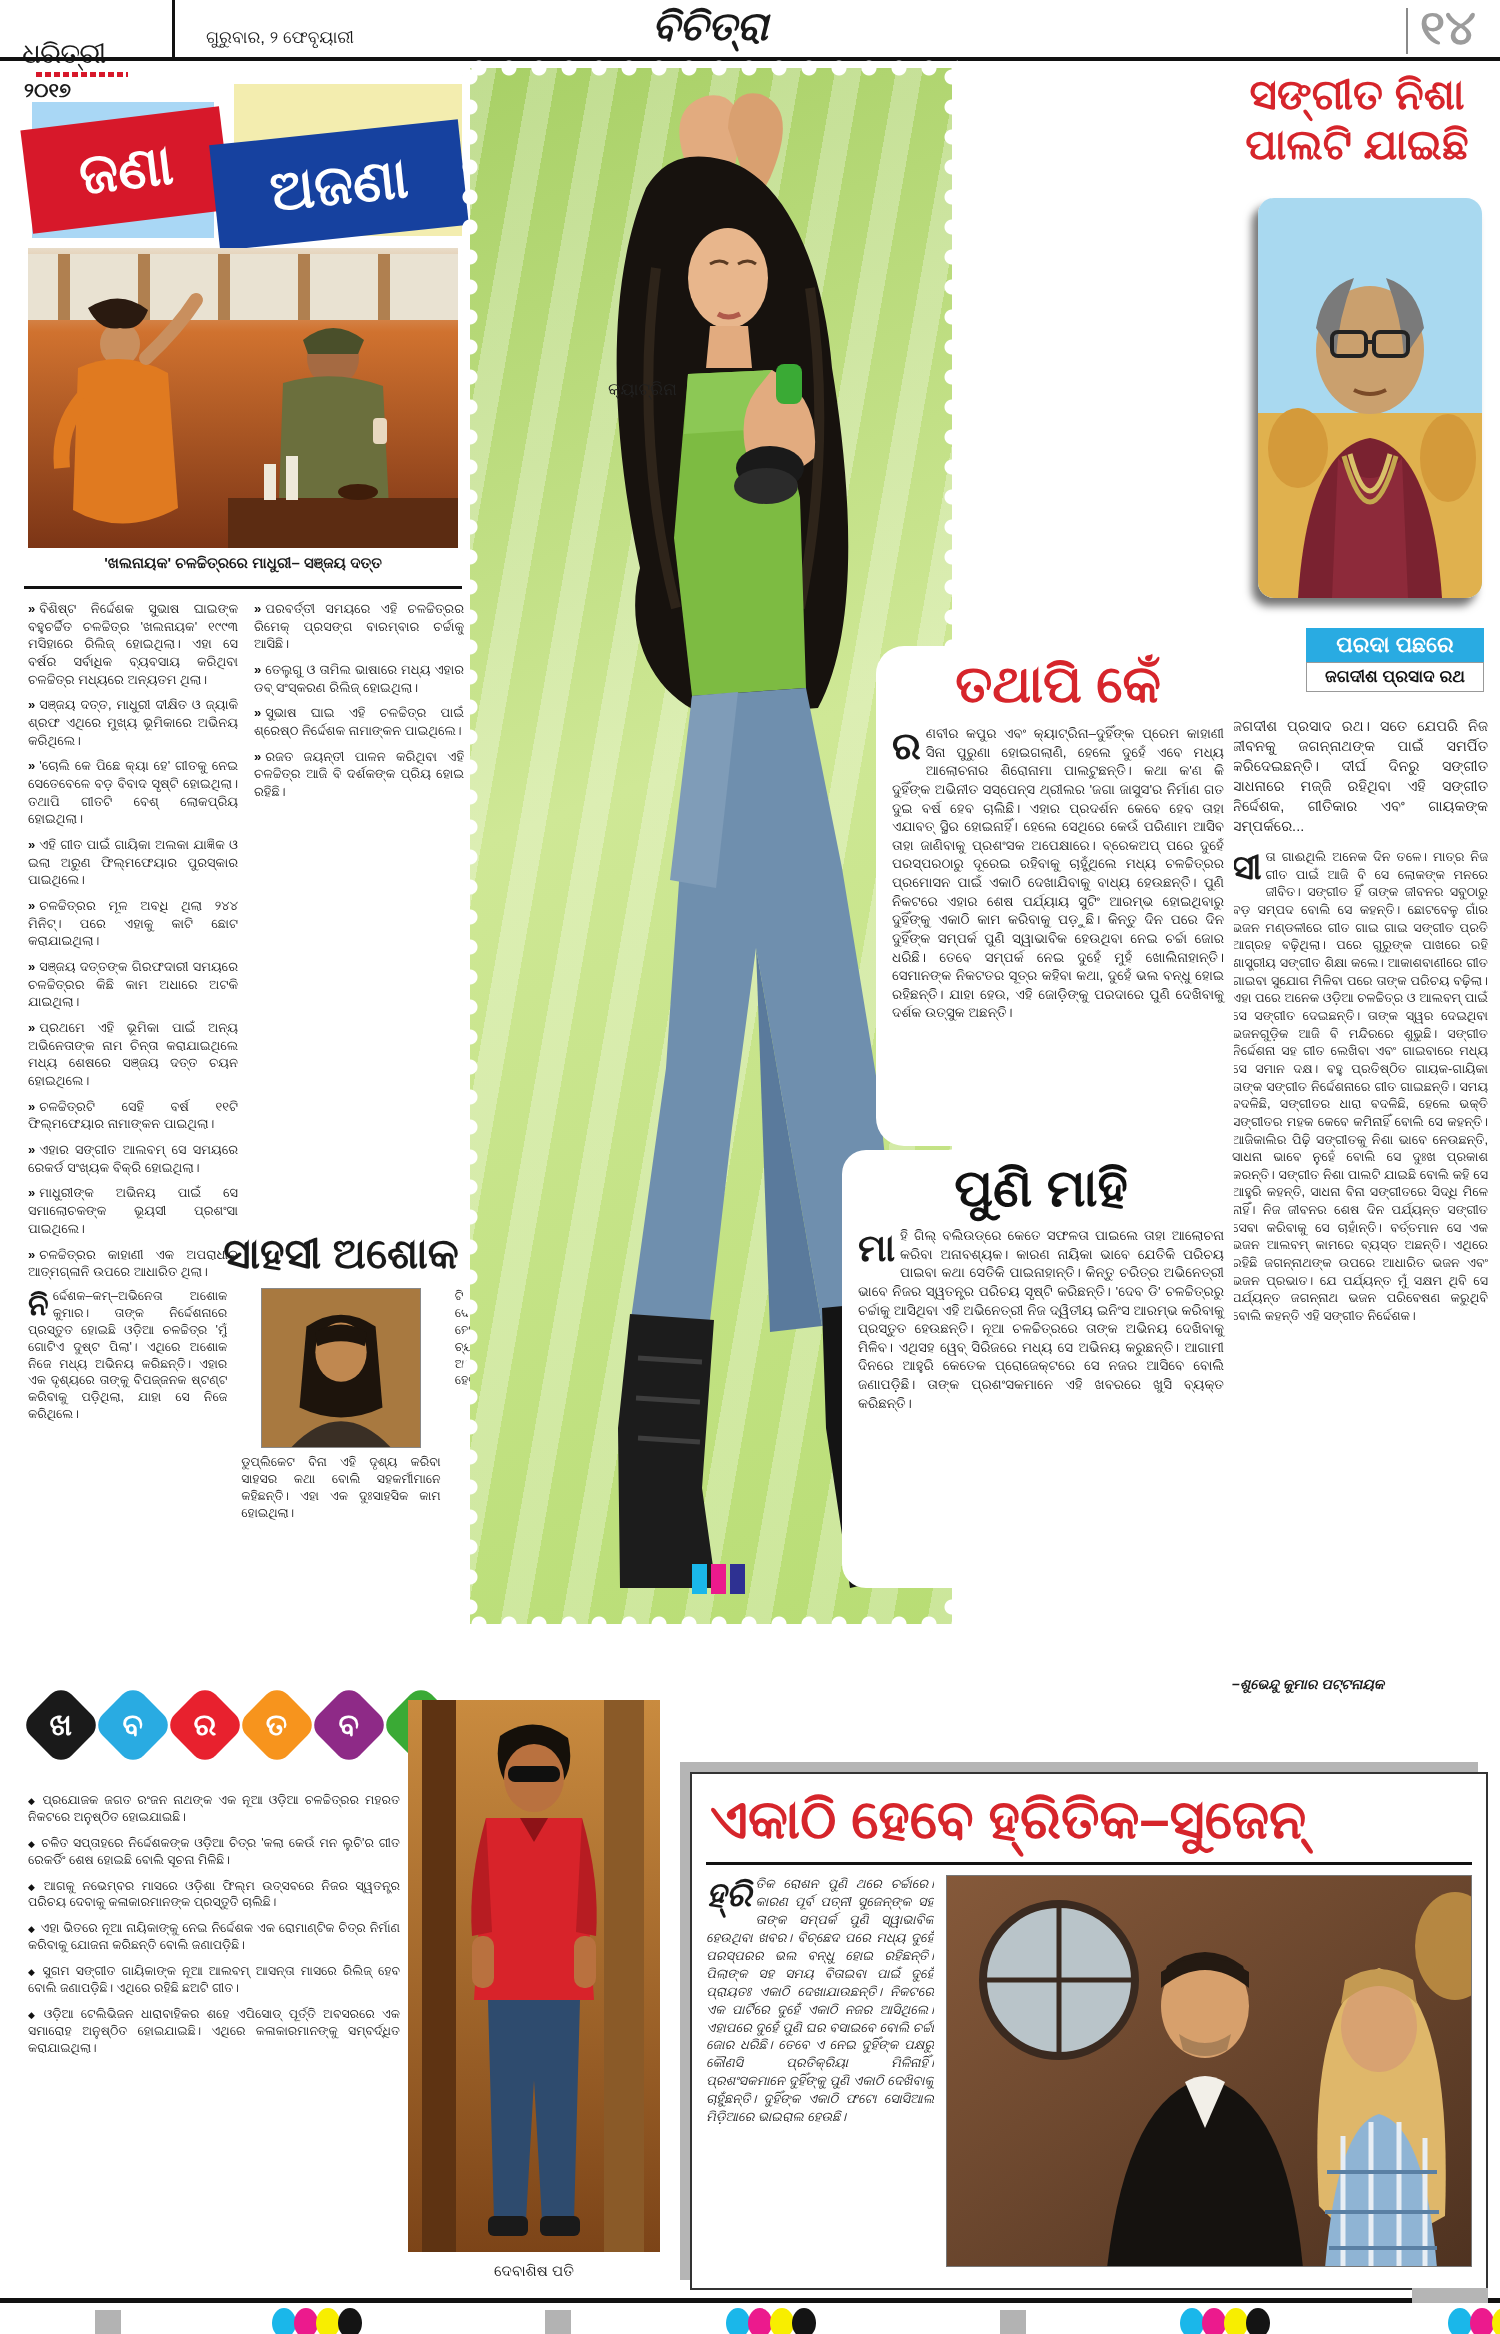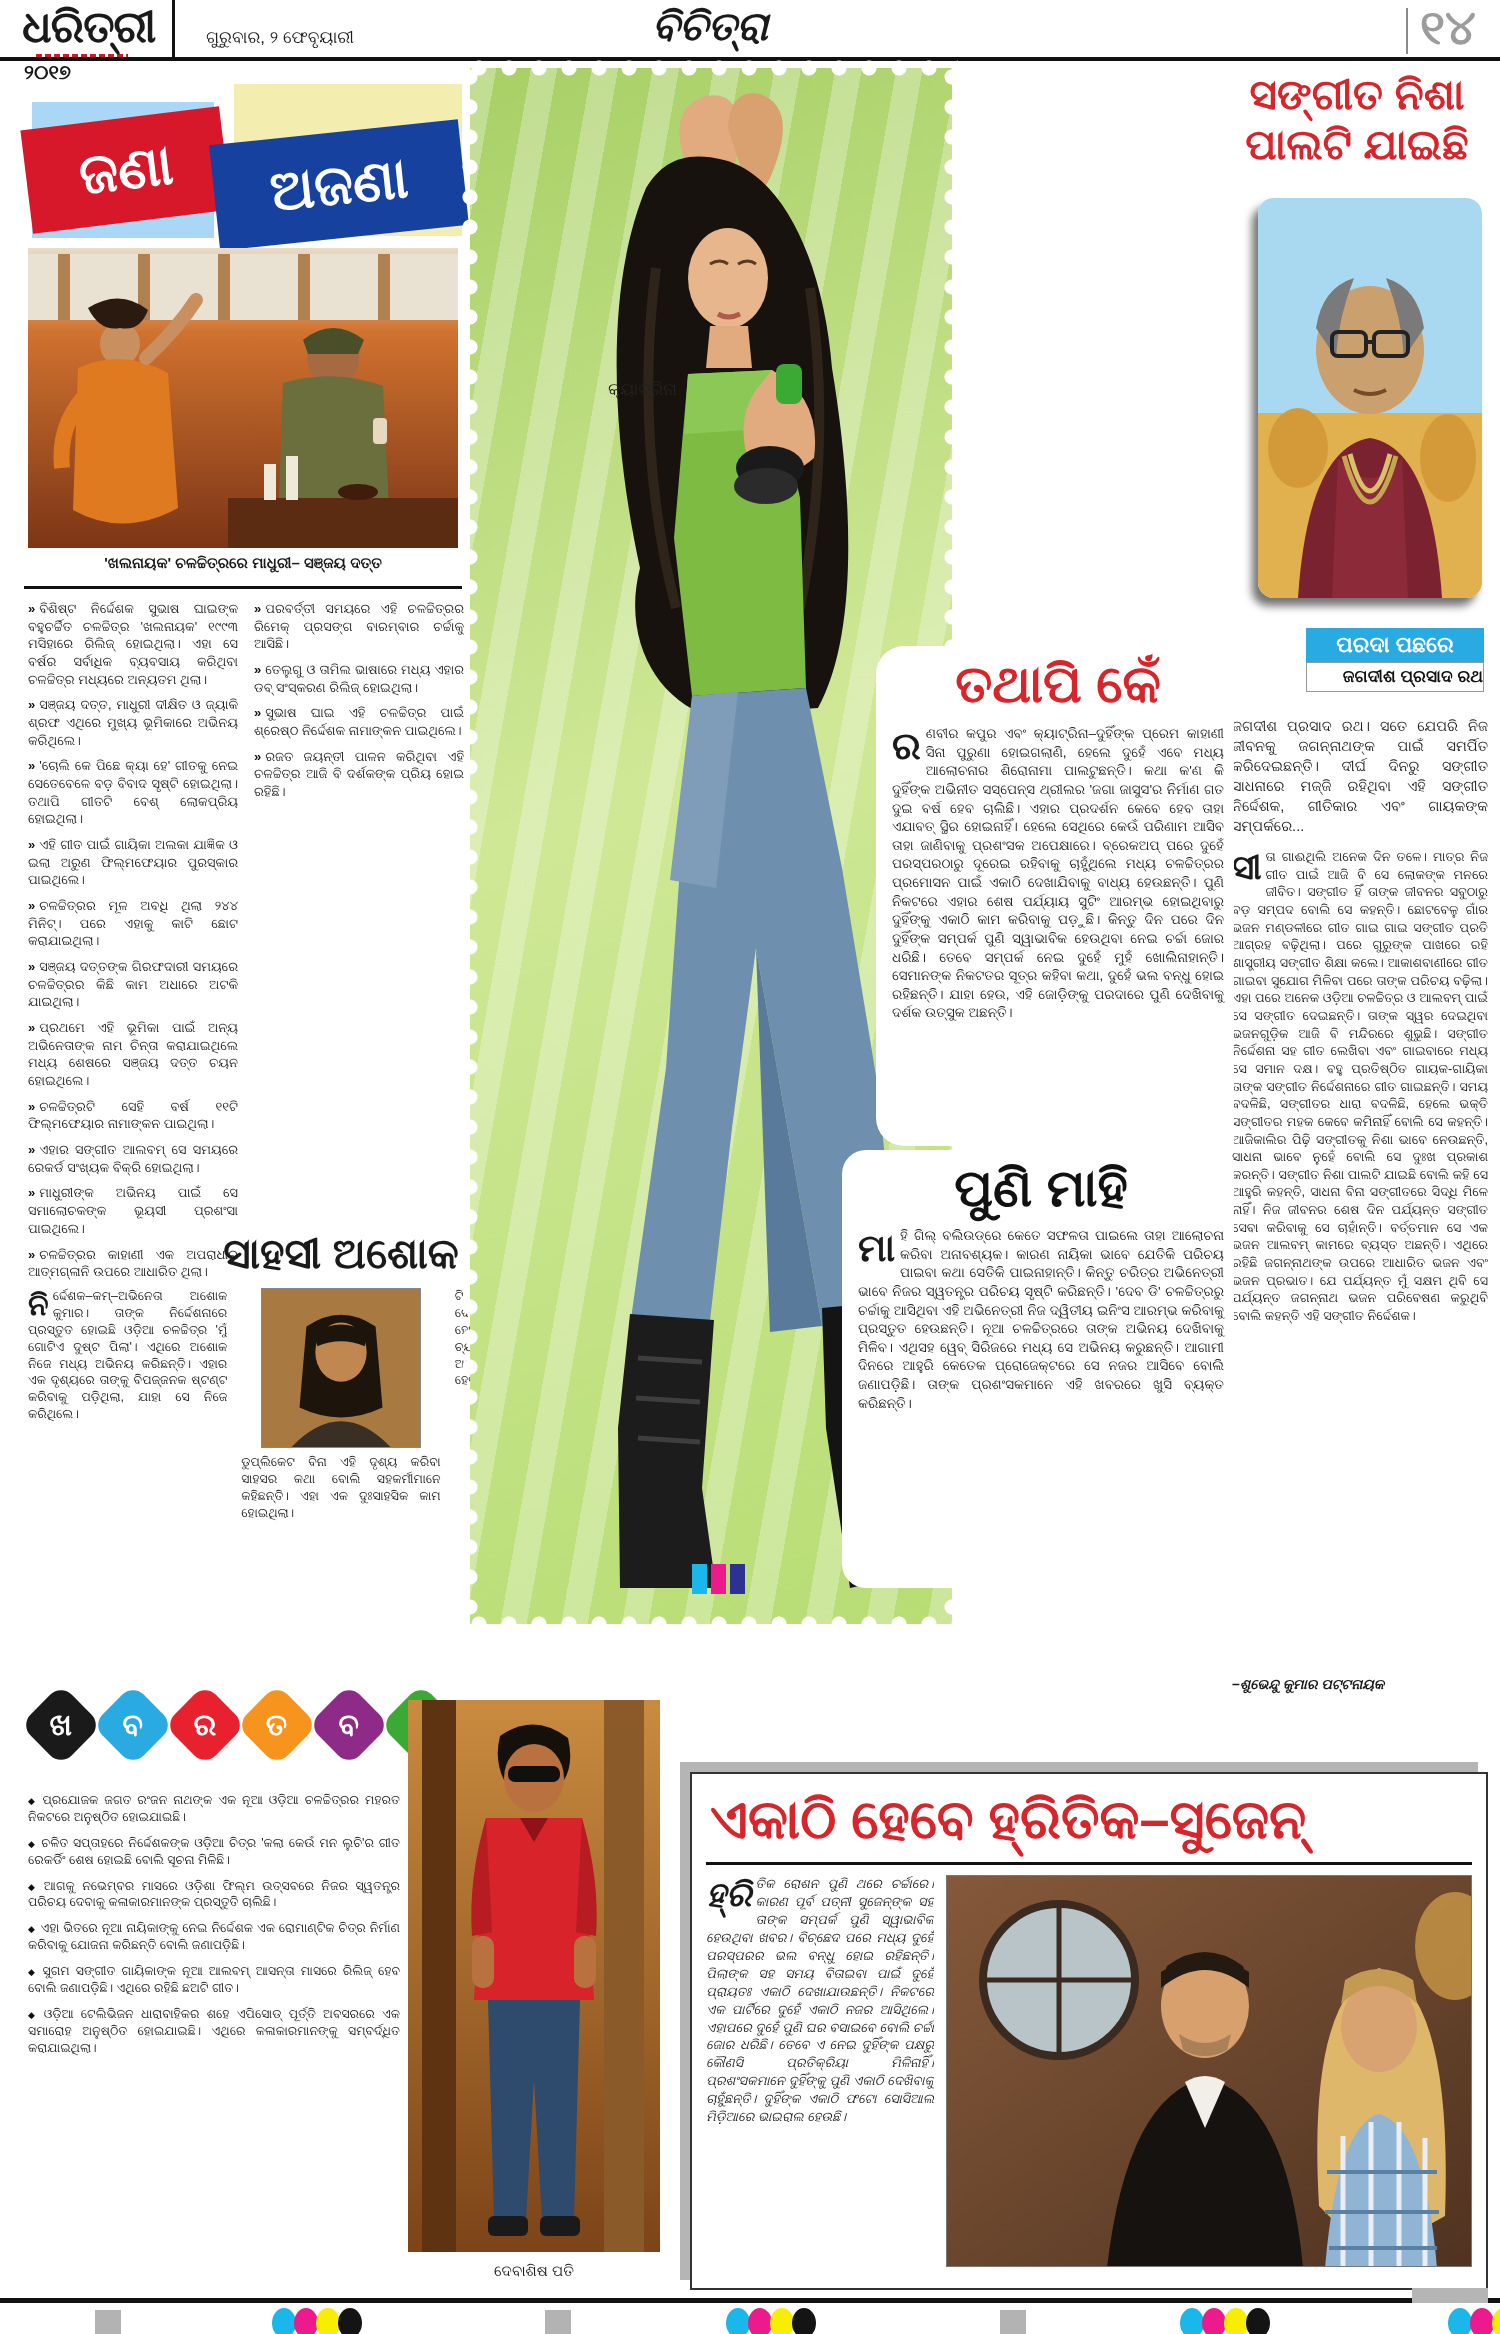--- a/index.html
+++ b/index.html
@@ -2,21 +2,21 @@
 <html><head>
 <meta charset="utf-8">
 <style>
   * { margin:0; padding:0; box-sizing:border-box; }
   html,body { background:#e8e8e8; }
   body { font-family:"Liberation Sans", sans-serif; }
   #page { position:relative; width:1500px; height:2334px; background:#fff; margin:0 auto; overflow:hidden; color:#1a1a1a; }
 
   
   #masthead { position:absolute; left:22px; top:2px; width:160px; }
-  #masthead .mh { font-size:44px; font-weight:bold; letter-spacing:-1px; }
+  #masthead .mh { font-size:28px; font-weight:normal; letter-spacing:-1px;margin-top:36px; }
   #masthead .ticks { height:5px; width:92px; margin:1px 0 2px 14px;
      background:repeating-linear-gradient(90deg,#d7182a 0 6px,#fff 6px 9px); }
   #masthead .yr { font-size:20px; font-weight:bold; margin-left:2px; }
   .vline1 { position:absolute; left:172px; top:0; width:3px; height:57px; background:#111; }
   #dateline { position:absolute; left:206px; top:28px; font-size:17px; }
   #section-title { position:absolute; left:600px; top:4px; width:220px; text-align:center; font-size:40px; font-weight:bold;font-style:italic; }
   .vline2 { position:absolute; left:1406px; top:8px; width:2px; height:46px; background:#8a8a8a; }
   #page-num { position:absolute; left:1420px; top:0px; font-size:48px; font-weight:bold; color:#9c9c9c; }
   #rule-top { position:absolute; left:0; top:57px; width:1500px; height:4px; background:#111; }
 
@@ -87,21 +87,21 @@
   .wpanel .body { font-size:13.5px; line-height:1.38; text-align:justify; }
   .wpanel .dropcap { float:left; font-size:38px; font-weight:bold; line-height:1; margin:2px 5px 0 0; }
 
   
   #sangeet-head { position:absolute; left:1224px; top:70px; width:266px; text-align:center;
      color:#d6252b; font-size:42px; font-weight:bold; line-height:1.2; }
   #sangeet-photo { position:absolute; left:1258px; top:198px; width:224px; height:400px; border-radius:16px;
      overflow:hidden; box-shadow:-6px 8px 8px rgba(0,0,0,.55); }
   #sangeet-label { position:absolute; left:1306px; top:628px; width:178px; z-index:3; }
   #sangeet-label .blue { background:#29abe2; color:#fff; font-size:22px; font-weight:bold; text-align:center; padding:4px 0; }
-  #sangeet-label .name { background:#fff; border:1px solid #999; color:#111; font-size:17px; font-weight:bold; text-align:right; padding:4px 0; }
+  #sangeet-label .name { background:#fff; border:1px solid #999; color:#111; font-size:17px; font-weight:bold; text-align:center; padding:4px 0; }
   #sangeet-article { position:absolute; left:1232px; top:716px; width:256px; height:1000px; overflow:hidden;
      font-size:12.8px; line-height:1.38; text-align:justify; }
   #sangeet-article .intro { font-size:14.5px; margin-bottom:12px; }
   #sangeet-article .dropcap { float:left; font-size:34px; font-weight:bold; line-height:1; margin:2px 4px 0 0; }
   #sangeet-byline { position:absolute; left:1232px; top:1676px; width:256px; text-align:left;
      font-size:14px; font-weight:bold; font-style:italic; }
 
   
   #hbox { position:absolute; left:690px; top:1772px; width:798px; height:518px; background:#fff;
      border:2px solid #333; box-shadow:-10px -10px 0 #b5b5b5; padding:10px 14px; }

